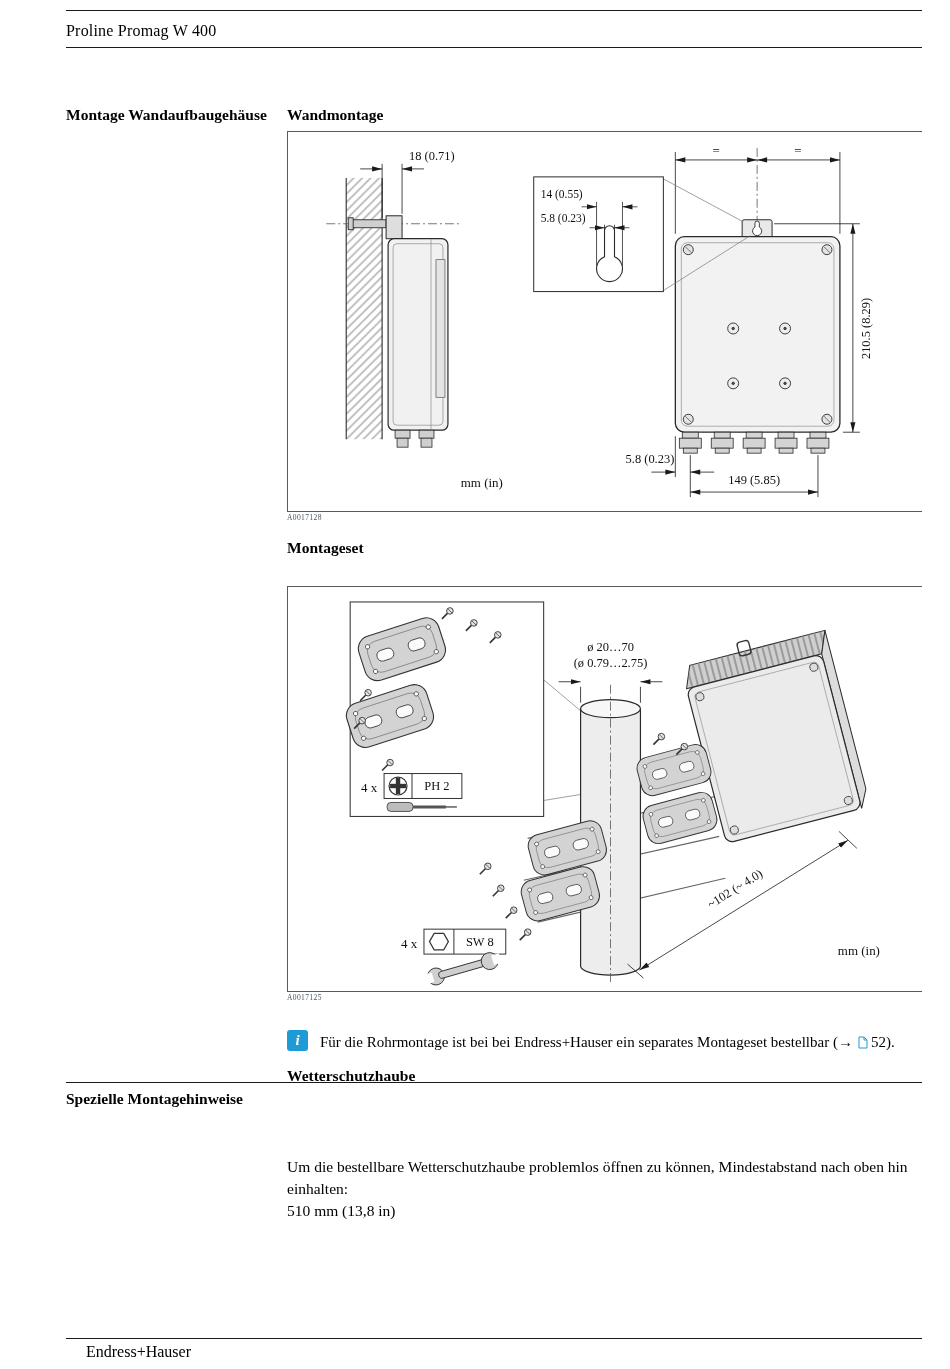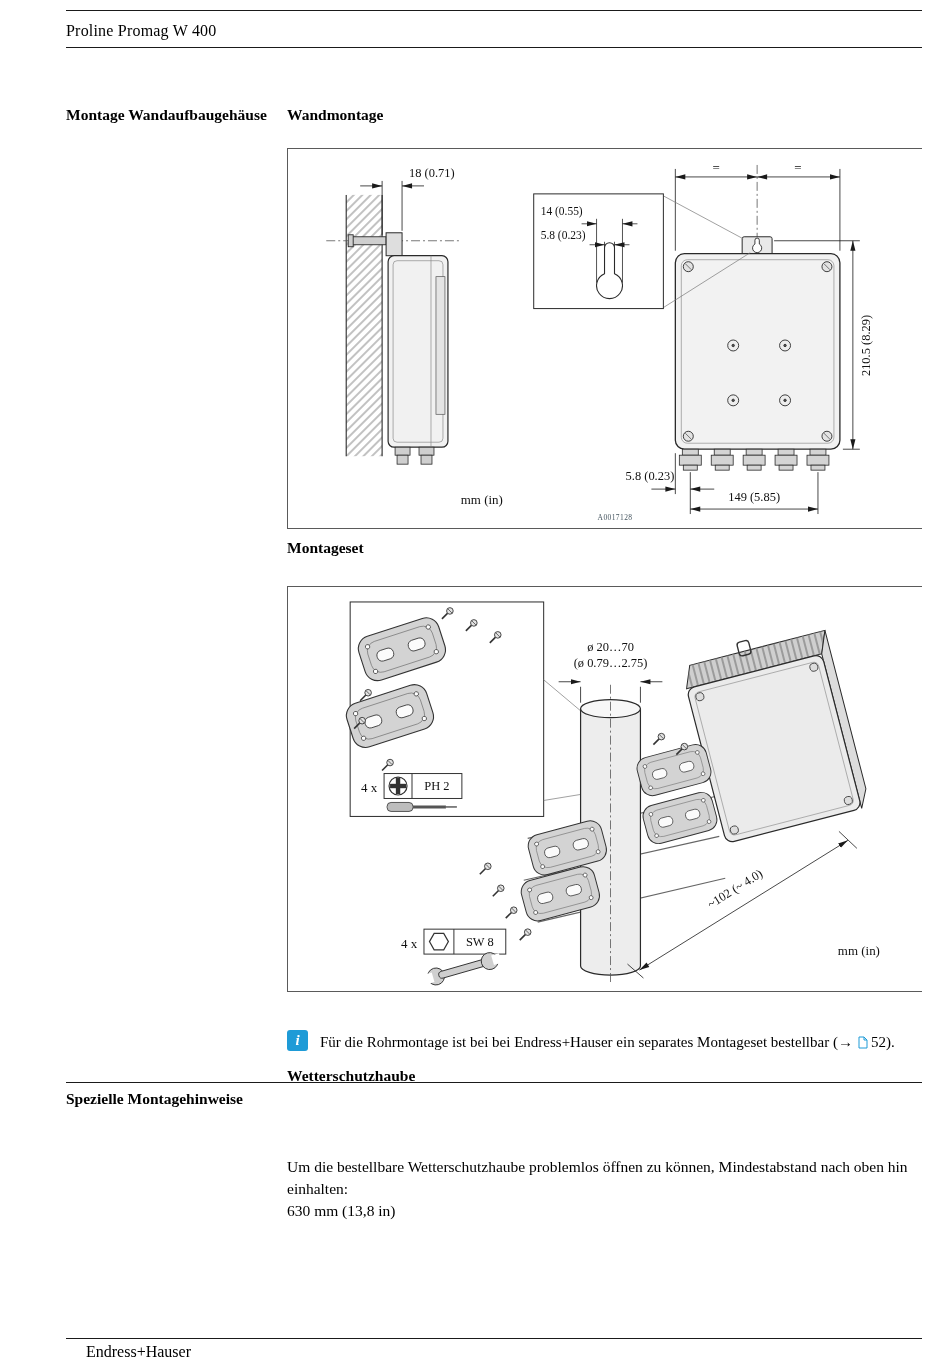--- a/index.html
+++ b/index.html
@@ -8,21 +8,21 @@
           font-family:"Liberation Serif", serif; color:#000; overflow:hidden; }
   .rule { position:absolute; left:66px; width:877px; height:0; border-top:1px solid #1a1a1a; }
   .r-top  { top:10px; }
   .r-head { top:47px; }
   .r-sec  { top:1082px; }
   .r-foot { top:1338px; }
   .header-title { position:absolute; left:66px; top:22px; font-size:16px; letter-spacing:0.2px; }
   .h-label { position:absolute; font-weight:bold; font-size:15.5px; white-space:nowrap; }
   .fig { position:absolute; left:287px; width:656px; border:1px solid #5a5a5a; background:#fff; }
   .fig svg { display:block; }
-  .fig-id { position:absolute; left:287px; width:656px; text-align:center;
+  .fig-id { position:absolute; left:287px; width:656px; text-align:left;
             font-size:7.5px; color:#45555f; letter-spacing:0.4px; }
   .note { position:absolute; left:287px; top:1030px; width:660px; display:flex; align-items:flex-start; }
   .note-icon { flex:0 0 auto; width:21px; height:21px; background:#1e9bd7; border-radius:3px;
                color:#fff; font-style:italic; font-weight:bold; font-size:15px; text-align:center;
                line-height:20px; margin-right:12px; }
   .note-text { font-size:15px; line-height:21px; white-space:nowrap; padding-top:2px; }
   .pageref { display:inline-block; vertical-align:-2px; margin:0 3px 0 5px; }
   .body-text { position:absolute; left:287px; top:1116px; width:660px; font-size:15.5px; line-height:22px;margin-top:40px; }
   .footer-left  { position:absolute; left:66px; top:1343px; font-size:16px;margin-left:20px; }
   .footer-right { position:absolute; left:66px; top:1343px; width:877px; text-align:right; font-size:16px; }
@@ -34,21 +34,21 @@
 
 <div class="page">
 
   <div class="rule r-top"></div>
   <div class="header-title">Proline Promag W 400</div>
   <div class="rule r-head"></div>
 
   <div class="h-label" style="left:66px; top:106px;text-align:center;">Montage Wandaufbaugehäuse</div>
   <div class="h-label" style="left:287px; top:106px;">Wandmontage</div>
 
-  <div class="fig" style="top:148px; height:381px;">
+  <div class="fig" style="top:131px; height:381px;">
     <svg viewBox="0 0 655 380" width="654" height="379">
       <defs>
         <pattern id="hatch1" width="6" height="6" patternUnits="userSpaceOnUse" patternTransform="rotate(45)">
           <line x1="1" y1="0" x2="1" y2="6" stroke="#8f8f8f" stroke-width="1.1"></line>
         </pattern>
         <marker id="f1aE" markerWidth="11" markerHeight="7" refX="10" refY="3" orient="auto" markerUnits="userSpaceOnUse">
           <path d="M0,0.4 L10,3 L0,5.6 Z" fill="#1a1a1a"></path>
         </marker>
         <marker id="f1aS" markerWidth="11" markerHeight="7" refX="0" refY="3" orient="auto" markerUnits="userSpaceOnUse">
           <path d="M10,0.4 L0,3 L10,5.6 Z" fill="#1a1a1a"></path>
@@ -315,35 +315,36 @@
       <g stroke="#1a1a1a" stroke-width="0.8">
         <line x1="340" y1="378" x2="356" y2="392"></line>
         <line x1="552" y1="245" x2="570" y2="262"></line>
         <line x1="352" y1="384" x2="561" y2="254" marker-start="url(#f2aS)" marker-end="url(#f2aE)"></line>
       </g>
       <text transform="translate(450,306) rotate(-32)" font-size="12.5" text-anchor="middle">~102 (~ 4.0)</text>
 
       <text x="572" y="369" font-size="13" text-anchor="middle">mm (in)</text>
     </svg>
   </div>
+  <div class="fig-id" style="top:993px;">A0017125</div>
 
   <div class="note">
     <div class="note-icon">i</div>
     <div class="note-text"><span>Für die Rohrmontage ist bei bei Endress+Hauser ein separates Montageset bestellbar (→</span><svg class="pageref" width="10" height="13" viewBox="0 0 10 13">
           <path d="M1,1 h5 l3,3 v8 h-8 z" fill="none" stroke="#1e9bd7" stroke-width="1"></path>
           <path d="M6,1 v3 h3" fill="none" stroke="#1e9bd7" stroke-width="1"></path>
         </svg><span>52).</span></div>
   </div>
 
   <div class="rule r-sec"></div>
 
   <div class="h-label" style="left:66px; top:1090px;">Spezielle Montagehinweise</div>
   <div class="h-label" style="left:287px; top:1067px;font-family:Liberation Serif, serif;">Wetterschutzhaube</div>
 
   <div class="body-text">
     <div>Um die bestellbare Wetterschutzhaube problemlos öffnen zu können, Mindestabstand nach oben hin einhalten:</div>
-    <div>630 mm (13,8 in)</div>
+    <div>510 mm (13,8 in)</div>
   </div>
 
   <div class="rule r-foot"></div>
   <div class="footer-left">Endress+Hauser</div>
 
 </div>
 
 </body></html>

